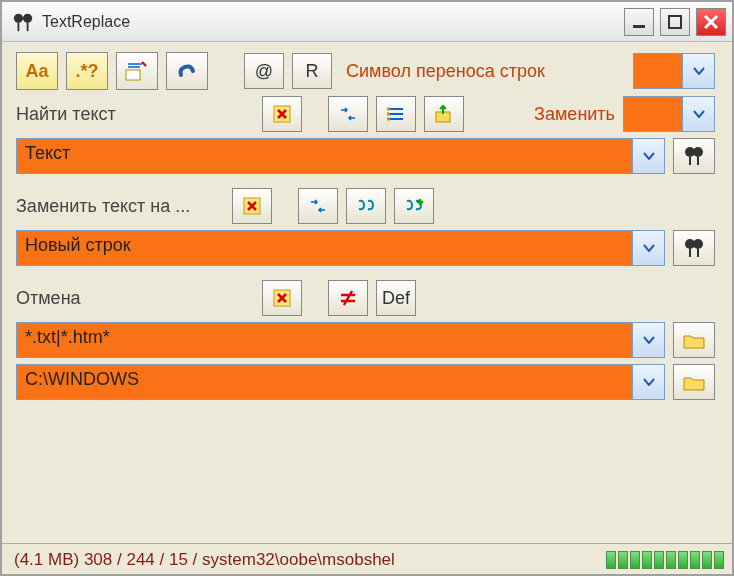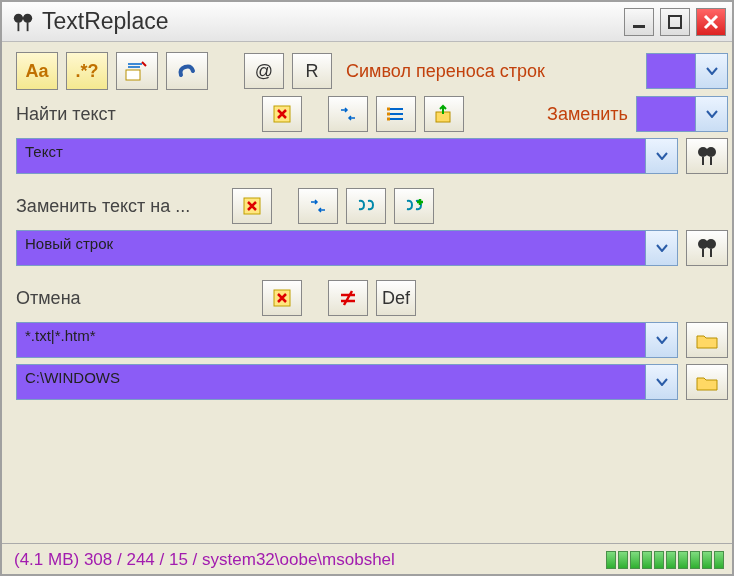--- a/index.html
+++ b/index.html
@@ -22,41 +22,41 @@
     background: linear-gradient(to bottom, #fdfdfd, #e5e5e5);
     border-bottom: 1px solid #bbb;
     display: flex;
     align-items: center;
     padding: 0 6px 0 10px;
   }
   .titlebar .app-icon {
     width: 22px; height: 22px; margin-right: 8px;
   }
   .titlebar .title {
-    font-size: 23px;
+    font-size: 16px;
     color: #333;
     flex: 1;
   }
   .titlebar .win-btn {
     width: 30px; height: 28px;
     margin-left: 6px;
     border: 1px solid #888;
     background: linear-gradient(#f8f8f8,#ddd);
     display: flex; align-items: center; justify-content: center;
     font-weight: bold;
     color: #333;
   }
   .titlebar .win-close {
     background: linear-gradient(#f66,#d22);
     color: #fff;
     font-size: 20px;
   }
   .content {
     flex: 1;
-    padding: 10px 4px 6px 14px;
+    padding: 10px 17px 6px 14px;
     display: flex;
     flex-direction: column;
     gap: 6px;
     overflow: hidden;
   }
   .row {
     display: flex;
     align-items: center;
     gap: 8px;
   }
@@ -78,23 +78,23 @@
     color: #c2410c;
     font-size: 18px;
   }
   .combo {
     display: flex;
     align-items: stretch;
     height: 36px;
   }
   .combo .field {
     border: 1px solid #7a9ec6;
-    background: #8b5cf6;
+    background: #f97316;
     padding: 4px 8px;
-    font-size: 15px;
+    font-size: 18px;
     color: #222;
     min-width: 0;
   }
   .combo .drop {
     width: 32px;
     border: 1px solid #7a9ec6;
     border-left: none;
     background: linear-gradient(#eaf3ff,#c9ddf4);
     display: flex; align-items:center; justify-content:center;
     color: #2a5ca8;
@@ -110,21 +110,21 @@
     cursor:pointer;
     font-size:20px;
   }
   .section-label { flex:0 0 auto; color:#444; font-size:18px; min-width:180px; }
   .spacer { flex:1; }
   .esc-label { color:#d01818; font-size:18px; }
   .statusbar {
     border-top: 1px solid #aaa;
     padding: 6px 8px 4px 12px;
     font-size: 17px;
-    color: #a21caf;
+    color: #7f1d1d;
     display:flex;
     align-items:center;
     gap:10px;
   }
   .progress {
     display:flex;
     gap:2px;
   }
   .progress .blk {
     width:10px; height:18px;

